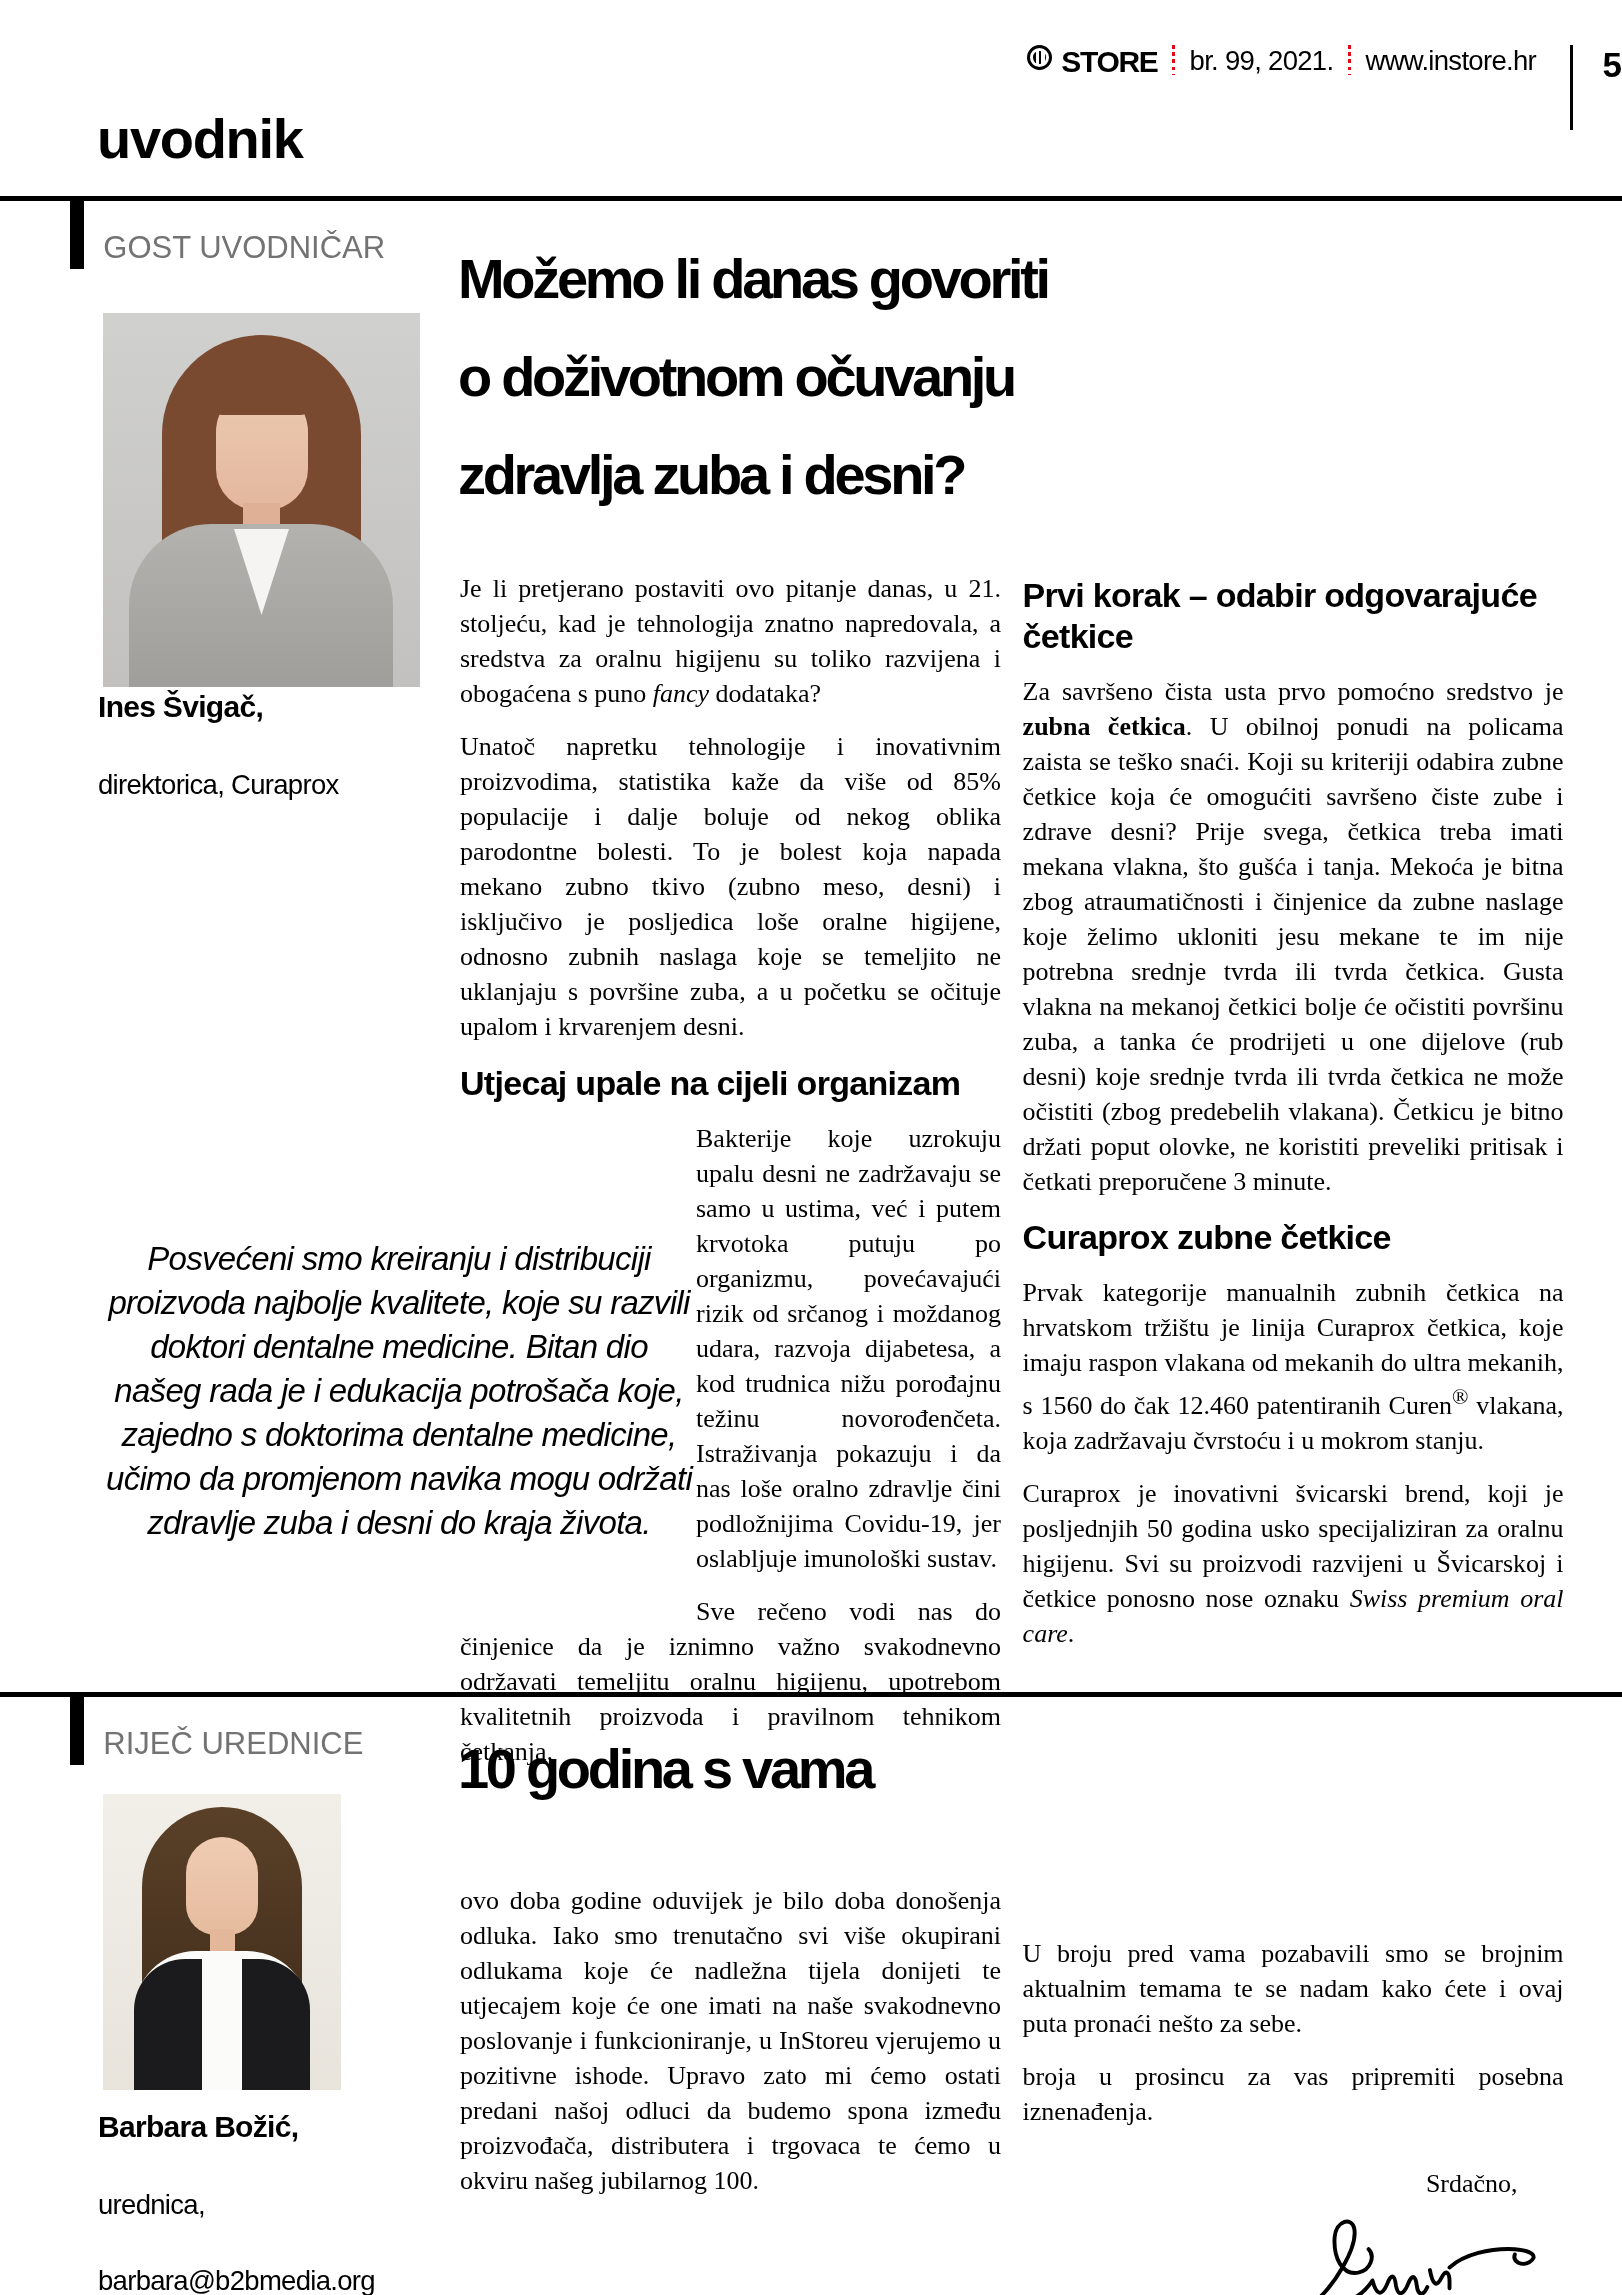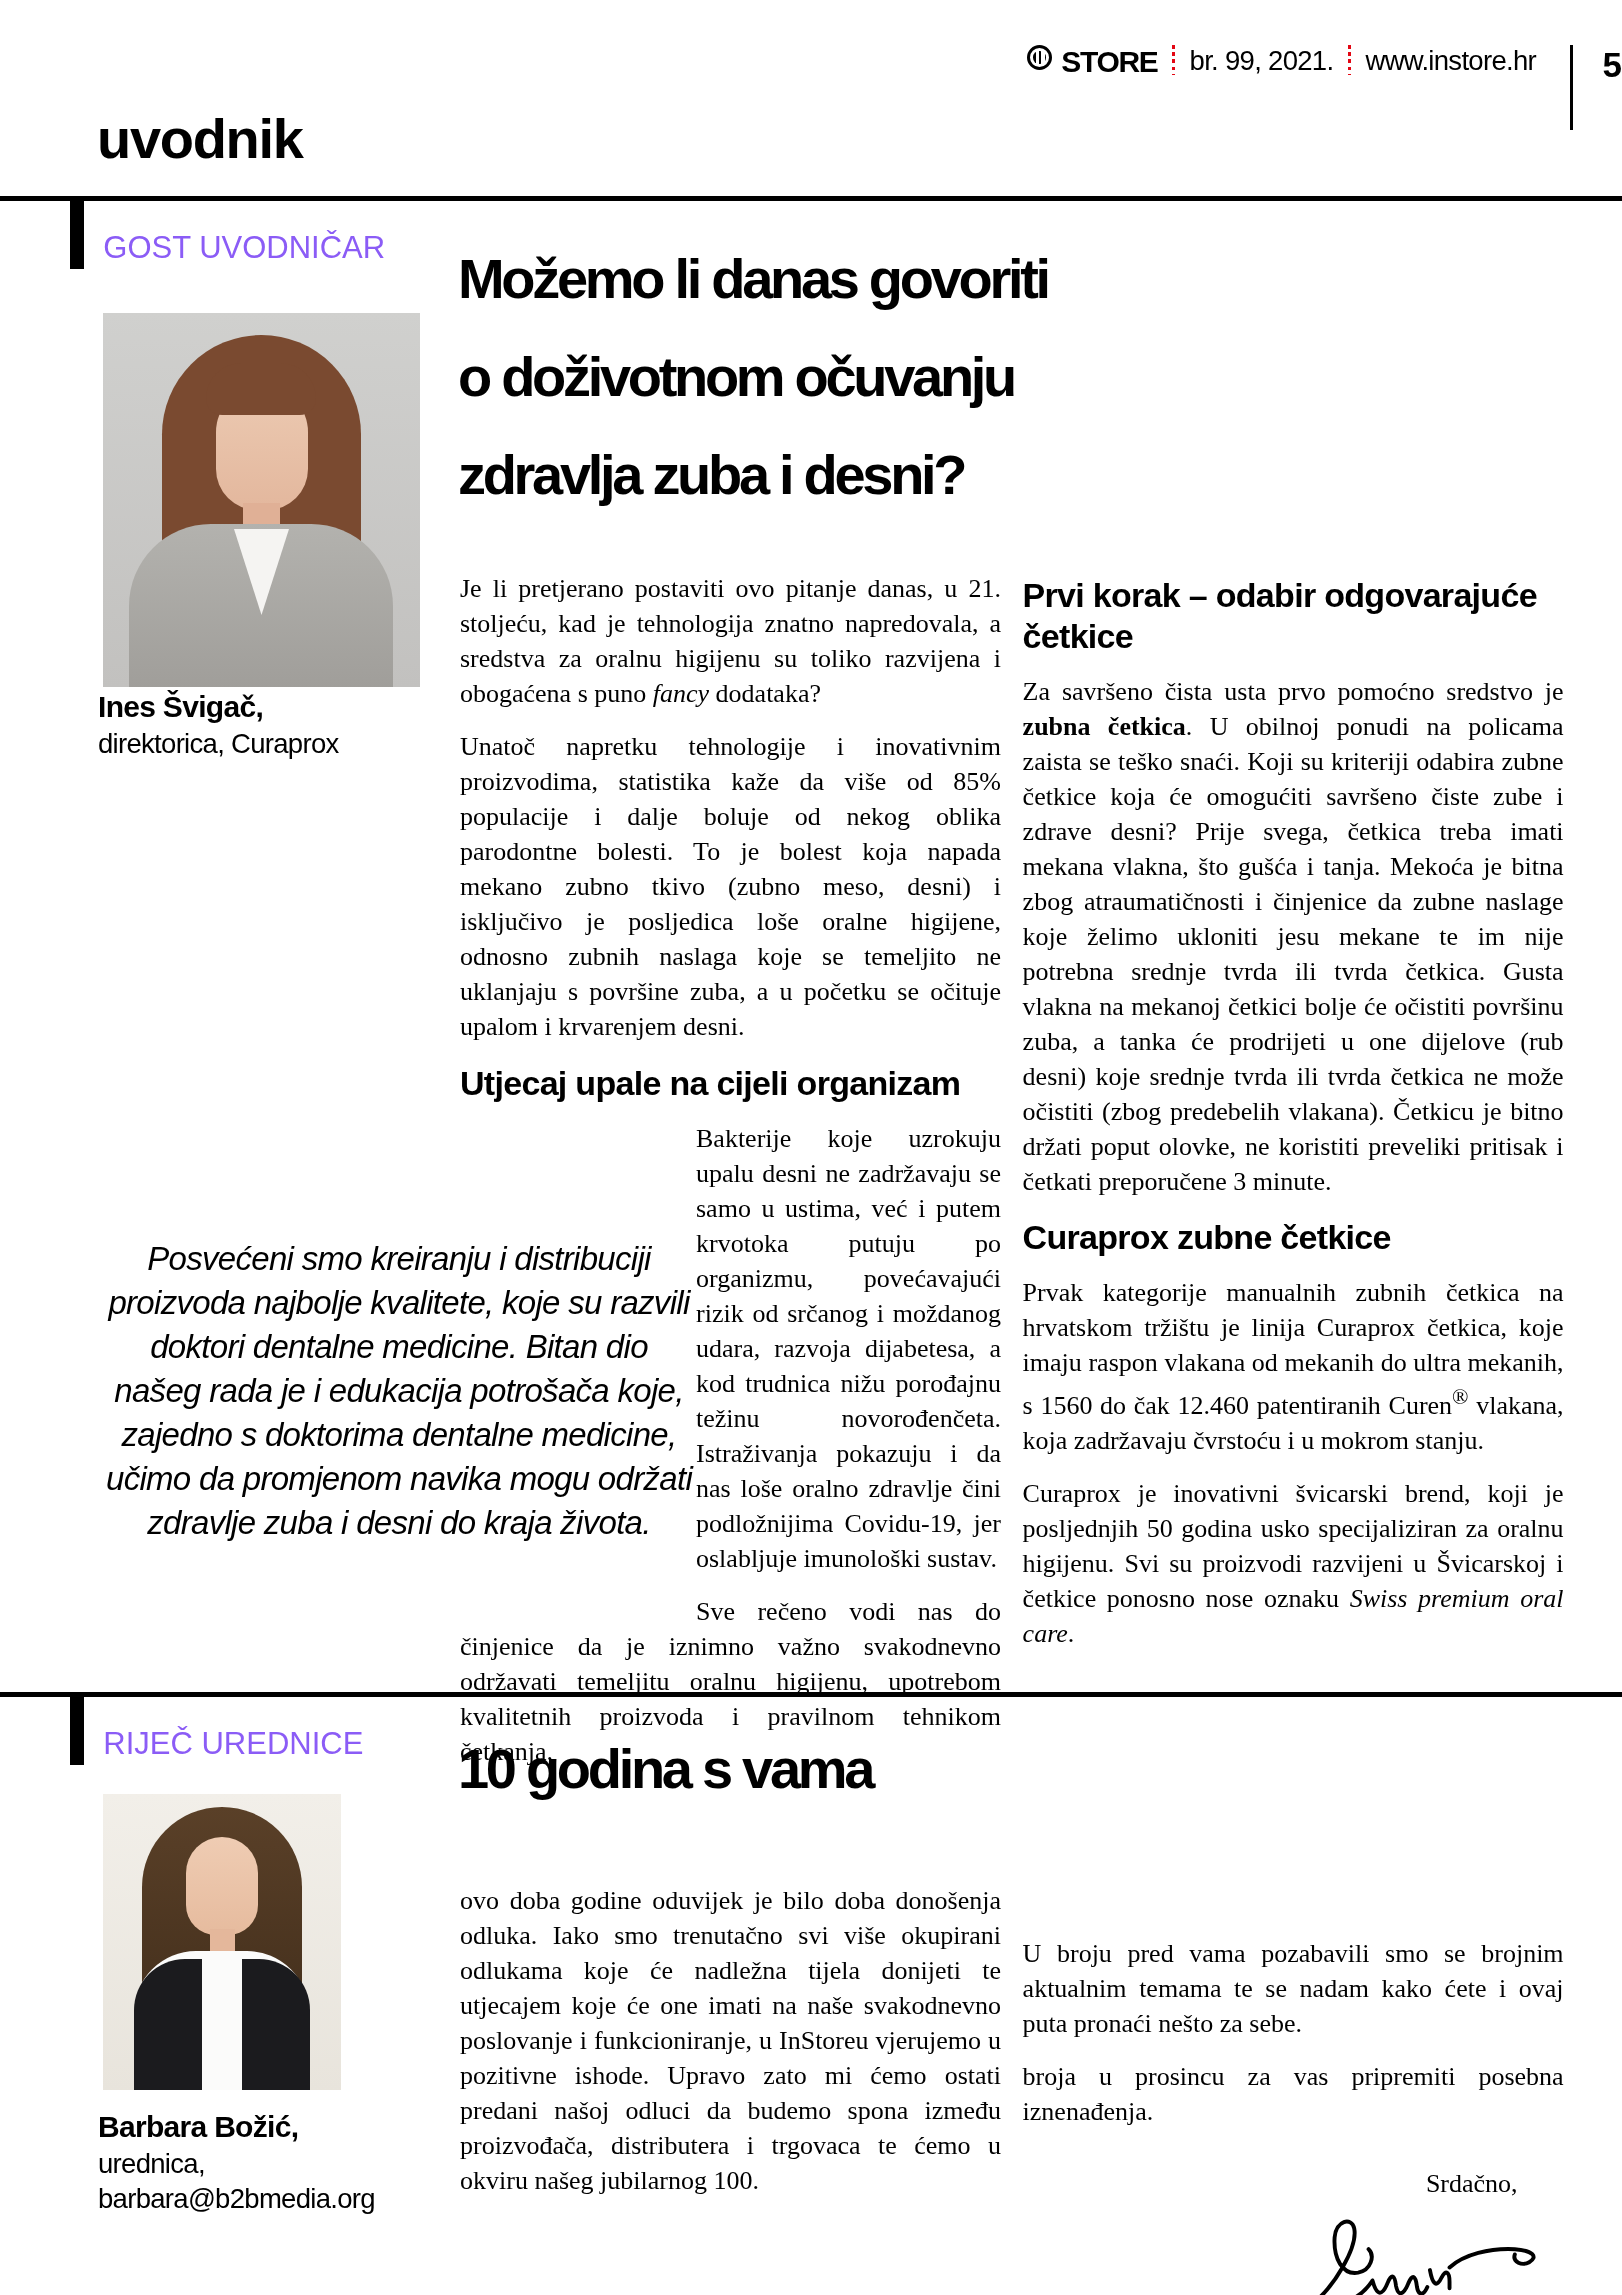--- a/index.html
+++ b/index.html
@@ -21,21 +21,21 @@
   .hline{width:2.6px;height:85px;background:#000;margin:0 30px 0 34px;}
   .pagenum{font-family:"Liberation Sans",sans-serif;font-weight:bold;font-size:35px;}
 
   
   #section-title{position:absolute;left:97px;top:106px;font-weight:bold;font-size:56px;letter-spacing:-1.3px;}
   .rule{position:absolute;left:0;width:1623px;height:4.6px;background:#000;}
   #rule-top{top:196px;}
   #rule-mid{top:1692px;}
   .kicker{position:absolute;display:flex;align-items:flex-end;}
   .kbar{width:13.7px;height:68px;background:#000;}
-  .klabel{margin-left:19.6px;font-size:31px;letter-spacing:0px;padding-bottom:2.6px;color:#8b5cf6;}
+  .klabel{margin-left:19.6px;font-size:31px;letter-spacing:0px;padding-bottom:2.6px;color:#737373;}
 
   
   .portrait{position:absolute;overflow:hidden;}
   #photo-ines{left:103px;top:313px;width:317px;height:374px;background:linear-gradient(180deg,#d0d0ce,#c2c1bf);}
   #photo-ines .hair-back{position:absolute;left:59px;top:22px;width:199px;height:281px;background:#7a4a30;border-radius:101px 101px 62px 62px;}
   #photo-ines .face{position:absolute;left:113px;top:73px;width:92px;height:124px;background:linear-gradient(180deg,#eccab2,#e3b79d);border-radius:46px 46px 41px 41px;}
   #photo-ines .fringe{position:absolute;left:103px;top:50px;width:110px;height:52px;background:#7a4a30;border-radius:55px 55px 25px 25px;}
   #photo-ines .neck{position:absolute;left:140px;top:190px;width:37px;height:34px;background:#e0b096;}
   #photo-ines .blazer{position:absolute;left:26px;top:211px;width:264px;height:164px;background:linear-gradient(180deg,#b3b2ae,#a09e9a);border-radius:82px 82px 0 0;}
   #photo-ines .shirt{position:absolute;left:131px;top:216px;width:55px;height:86px;background:#f5f4f2;clip-path:polygon(0 0,100% 0,50% 100%);}
@@ -45,21 +45,21 @@
   #photo-barbara .neck{position:absolute;left:107px;top:135px;width:25px;height:26px;background:#e4b79b;}
   #photo-barbara .shirt{position:absolute;left:31px;top:157px;width:175px;height:139px;background:#fbfbfa;border-radius:62px 62px 0 0;}
   #photo-barbara .vest-l{position:absolute;left:31px;top:165px;width:68px;height:131px;background:#1b1b1e;border-radius:51px 0 0 0;}
   #photo-barbara .vest-r{position:absolute;left:139px;top:165px;width:68px;height:131px;background:#1b1b1e;border-radius:0 51px 0 0;}
 
   
   .caption{position:absolute;left:98px;font-family:"Liberation Sans",sans-serif;}
   #caption-ines{top:688px;}
   #caption-barbara{top:2108px;}
   .cap-name{font-weight:bold;font-size:30px;line-height:38px;letter-spacing:-0.7px;}
-  .cap-role{font-size:27.5px;line-height:35px;letter-spacing:-0.7px;}
+  .cap-role{font-size:27.5px;line-height:35px;letter-spacing:-0.7px;margin-top:41px;}
 
   
   #article-title{position:absolute;left:458px;top:230px;}
   .title-line{font-family:"Liberation Sans",sans-serif;font-weight:900;font-size:56px;line-height:98px;
     letter-spacing:-3.3px;white-space:nowrap;}
   #editor-title{position:absolute;left:458px;top:1720px;}
 
   
   .cols{position:absolute;display:flex;}
   #article-cols{left:460px;top:571px;width:1104px;}

